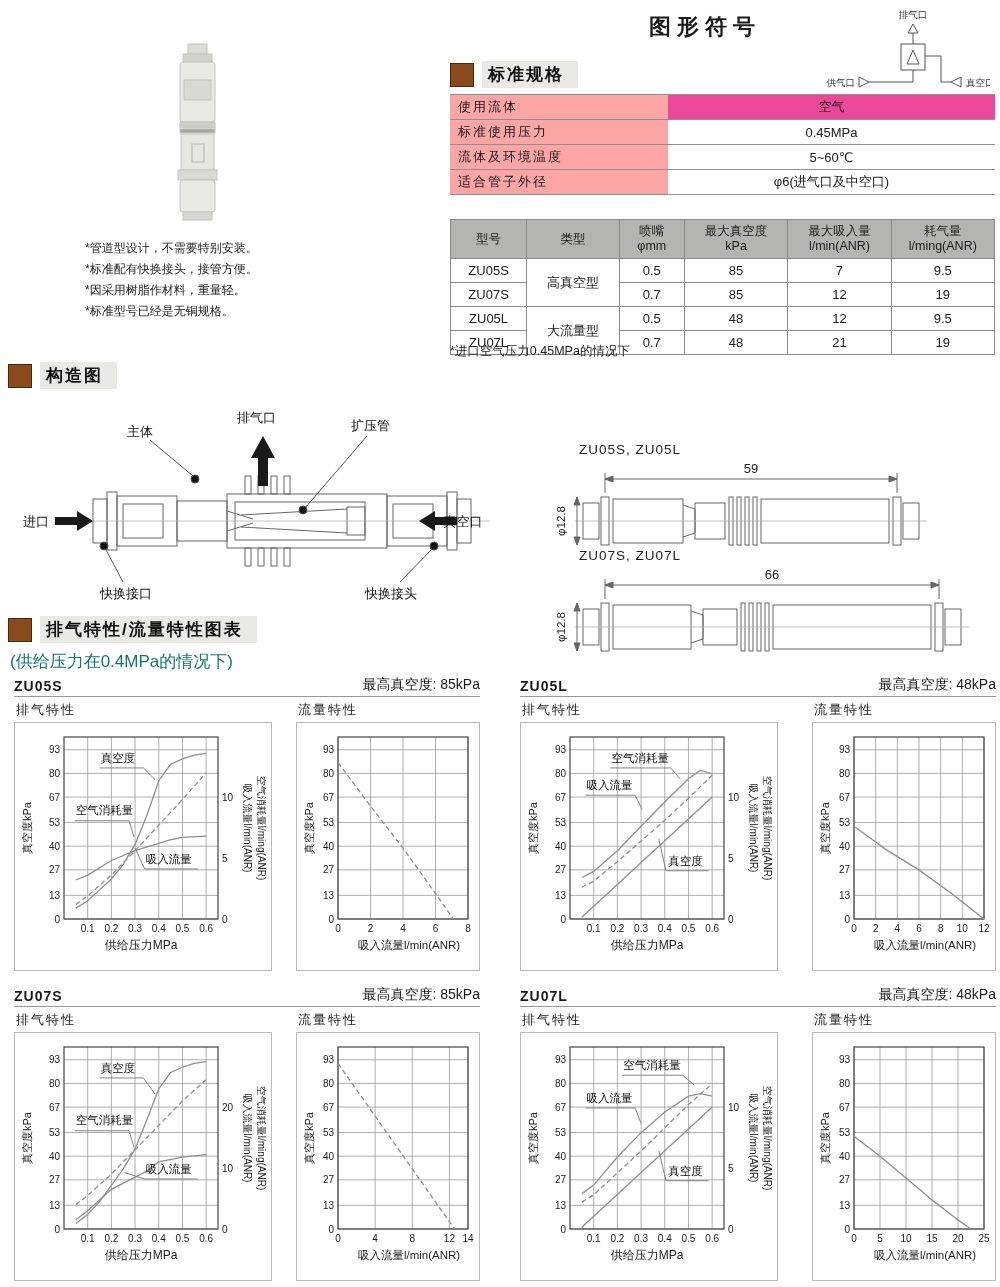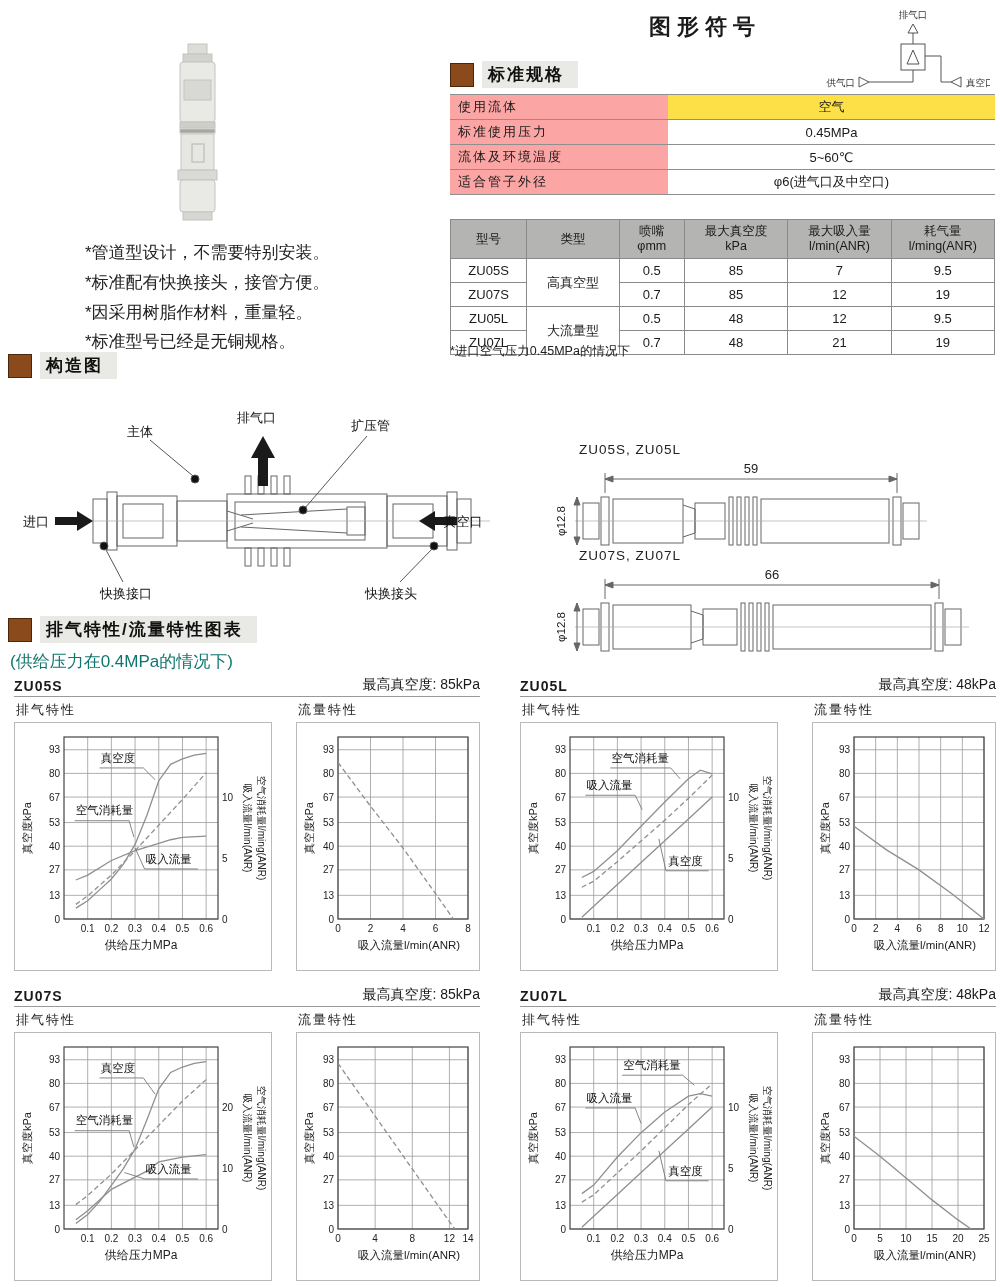--- a/index.html
+++ b/index.html
@@ -8,29 +8,29 @@
 
   
   .sec-h{position:absolute;display:flex;align-items:center;gap:8px;}
   .sec-h .sq{width:22px;height:22px;background:#8a4a1c;border:1px solid #4a2708;flex:0 0 auto;}
   .sec-h .bar{background:#e9e9e5;font-size:17px;font-weight:bold;letter-spacing:2px;
               padding:2px 14px 2px 6px;white-space:nowrap;color:#111;}
 
   .symbol-title{position:absolute;left:600px;top:12px;width:210px;text-align:center;
                 font-size:22px;font-weight:bold;letter-spacing:6px;}
 
-  .features{position:absolute;left:85px;top:238px;font-size:17px;line-height:1.75;color:#222;}
+  .features{position:absolute;left:85px;top:238px;font-size:12px;line-height:1.75;color:#222;}
 
   
   .spec-table{position:absolute;left:450px;top:94px;width:545px;border-collapse:collapse;font-size:13px;}
   .spec-table td{border-top:1.5px solid #8f8f8d;padding:3px 8px;height:17px;}
   .spec-table tr:last-child td{border-bottom:1.5px solid #8f8f8d;}
   .spec-table td.lbl{background:#fca5a5;width:40%;letter-spacing:2px;}
   .spec-table td.val{text-align:center;}
-  .spec-table tr:first-child td.val{background:#fde047;}
+  .spec-table tr:first-child td.val{background:#ec4899;}
 
   
   .model-table{position:absolute;left:450px;top:219px;width:545px;border-collapse:collapse;
                font-size:13px;text-align:center;}
   .model-table td,.model-table th{border:1px solid #8a8a88;padding:2px 4px;}
   .model-table th{background:#b4b4b2;font-weight:normal;font-size:12.5px;line-height:1.2;
                   white-space:pre-line;height:34px;}
   .model-table td{height:19px;background:#fff;}
   .footnote{position:absolute;left:450px;top:343px;font-size:12.5px;color:#222;}
 
@@ -167,21 +167,21 @@
           <td>ZU07L</td>
           <td>0.7</td>
           <td>48</td>
           <td>21</td>
           <td>19</td>
         </tr>
       </tbody>
   </table>
   <div class="footnote">*进口空气压力0.45MPa的情况下</div>
 
-  <div class="sec-h" style="left:8px;top:352px">
+  <div class="sec-h" style="left:8px;top:362px">
     <span class="sq"></span>
     <span class="bar">构造图</span>
   </div>
 
   <svg style="position:absolute;left:15px;top:396px" width="475" height="212" viewBox="0 0 475 212">
     <g fill="none" stroke="#666" stroke-width="1">
 
       <rect x="78" y="103" width="14" height="44"></rect>
       <rect x="92" y="96" width="10" height="58"></rect>
       <rect x="102" y="100" width="60" height="50"></rect>

